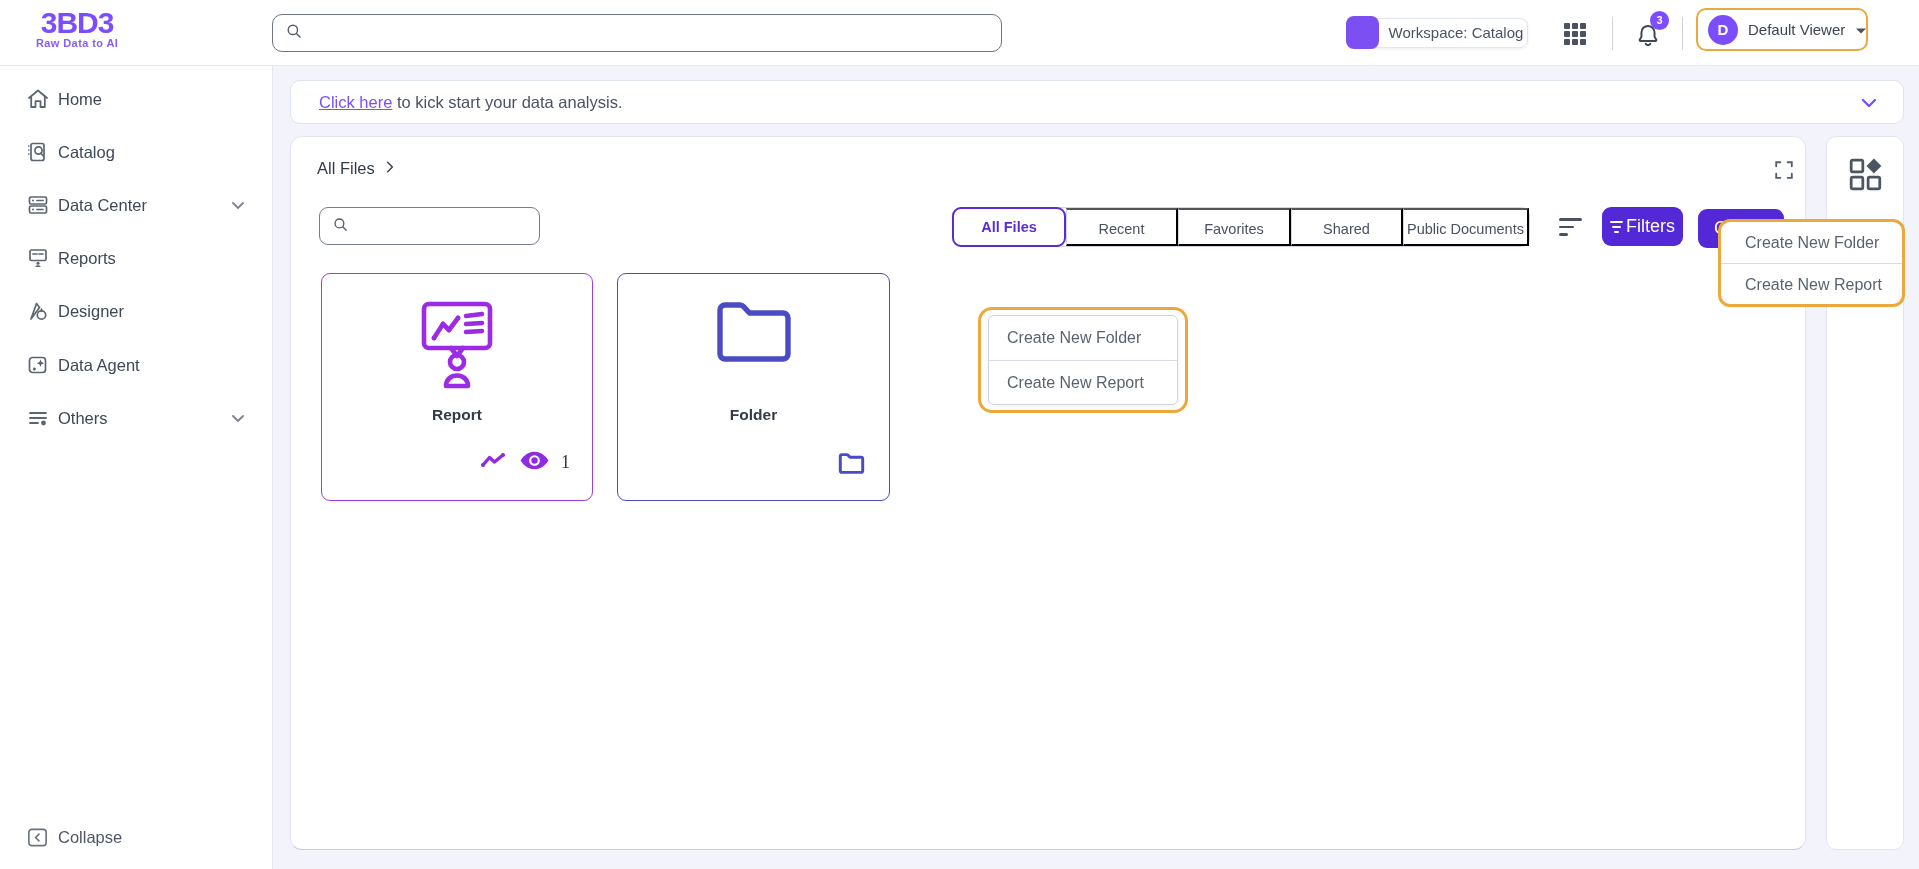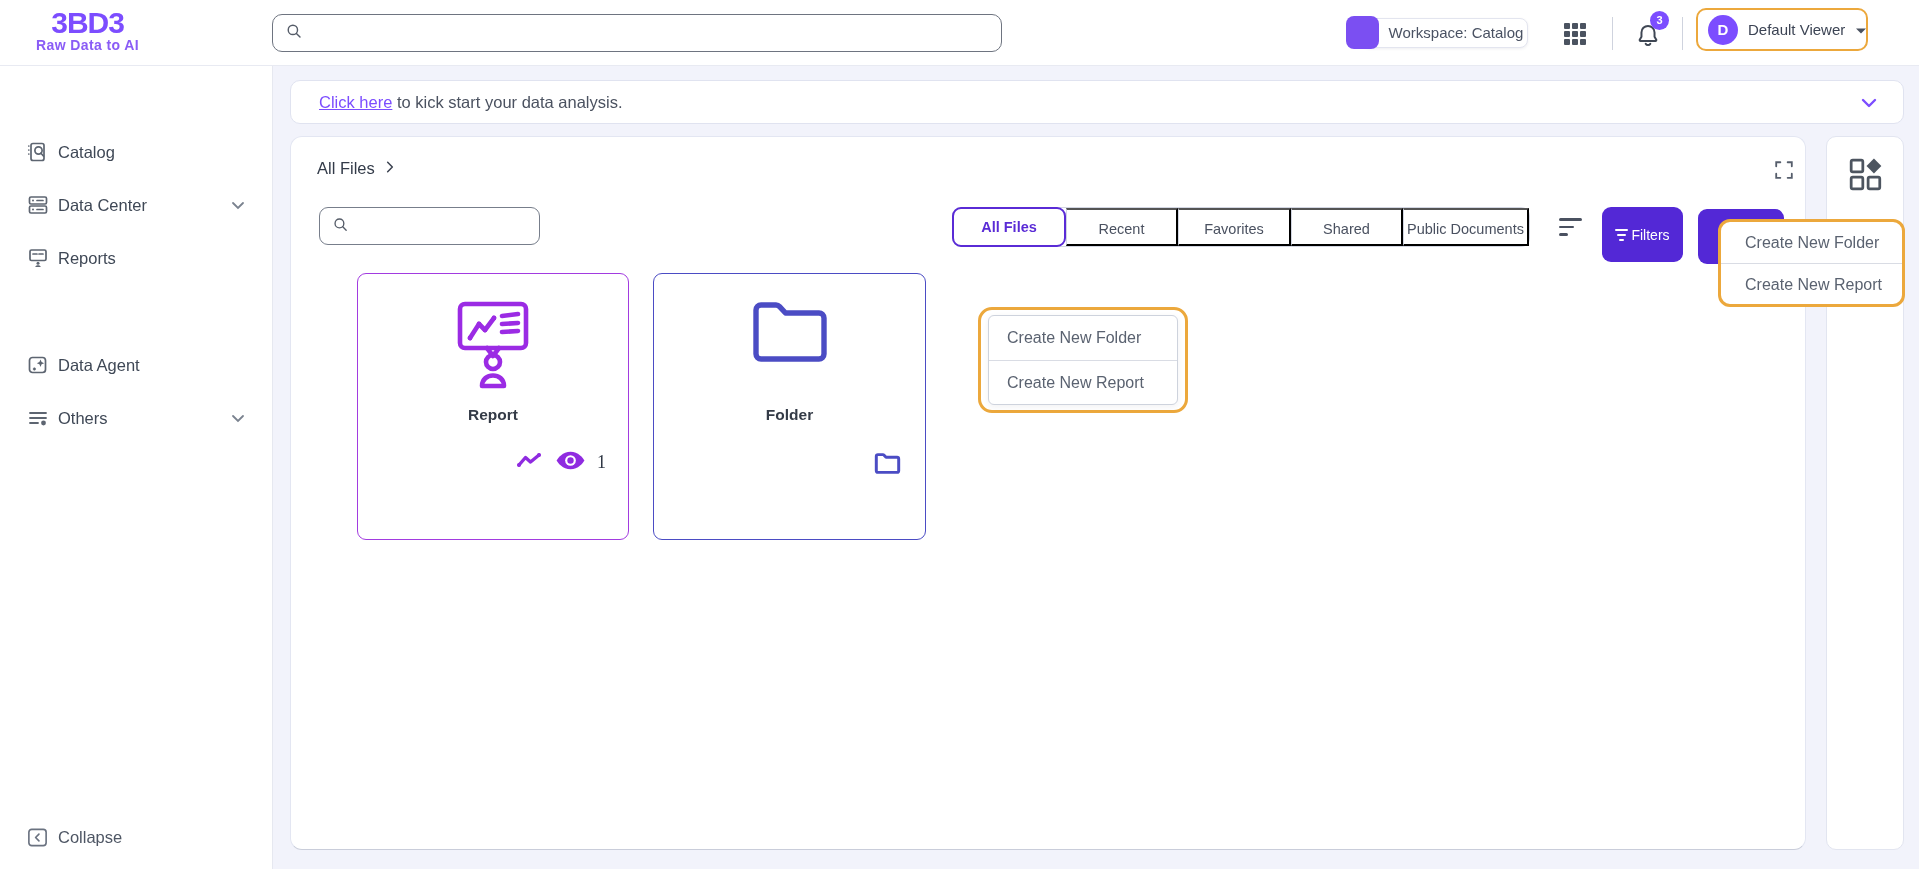--- a/index.html
+++ b/index.html
@@ -3,21 +3,21 @@
 <meta charset="utf-8">
 <style>
   * { margin:0; padding:0; box-sizing:border-box; }
   html,body { width:1919px; height:869px; overflow:hidden; }
   body { background:#F2F3FB; font-family:"Liberation Sans", sans-serif; position:relative; color:#3c4454; }
 
   
   .topbar { position:absolute; left:0; top:0; width:1919px; height:66px; background:#fff; border-bottom:1px solid #e8eaf2; z-index:6; }
   .logo { position:absolute; left:36px; top:7px; text-align:center; cursor:pointer; }
   .logo-text { font-size:30px; font-weight:800; color:#7C4DFF; letter-spacing:-1px; line-height:32px; }
-  .logo-tag { font-size:14px; font-weight:700; color:#8A5CF6; letter-spacing:.4px; margin-top:-2px; }
+  .logo-tag { font-size:11px; font-weight:700; color:#8A5CF6; letter-spacing:.4px; margin-top:-2px; }
   .top-search { position:absolute; left:272px; top:14px; width:730px; height:38px; border:1.5px solid #6e7480; border-radius:10px; background:#fff; display:flex; align-items:center; padding-left:12px; }
   .top-search input { border:none; outline:none; flex:1; height:100%; font-size:15px; background:transparent; margin-left:8px; }
 
   .ws-square { position:absolute; left:1346px; top:16px; width:33px; height:33px; background:#7B4FF2; border-radius:8px; z-index:2; }
   .ws-pill { position:absolute; left:1362px; top:18px; height:30px; width:166px; border:1px solid #e3e5ef; border-radius:8px; background:#fff; box-shadow:0 1px 3px rgba(40,40,80,.08); font-size:15px; color:#4a5263; line-height:28px; text-align:center; padding-left:22px; }
   .grid-btn { position:absolute; left:1562px; top:21px; width:26px; height:26px; cursor:pointer; }
   .top-div { position:absolute; top:17px; width:1px; height:33px; background:#cfd3de; }
   .bell-btn { position:absolute; left:1634px; top:21px; width:28px; height:28px; cursor:pointer; }
   .badge { position:absolute; left:1650px; top:11px; min-width:19px; height:19px; border-radius:50%; background:#7C4DFF; color:#fff; font-size:11px; font-weight:700; text-align:center; line-height:19px; z-index:2; }
   .user-pill { position:absolute; left:1696px; top:8px; width:172px; height:43px; border:2.5px solid #ECA83C; border-radius:10px; background:#fff; display:flex; align-items:center; gap:10px; padding:0 10px; cursor:pointer; }
@@ -44,28 +44,28 @@
   .inner-search { position:absolute; left:28px; top:70px; width:221px; height:38px; border:1.4px solid #777e8b; border-radius:9px; display:flex; align-items:center; padding-left:12px; background:#fff; }
   .inner-search input { border:none; outline:none; flex:1; height:100%; font-size:14px; background:transparent; margin-left:8px; }
 
   .tabs { position:absolute; left:661px; top:70px; height:40px; display:flex; background:#fff; border:1px solid #d2d6e2; border-radius:9px; }
   .tab { height:38px; line-height:38px; text-align:center; font-size:14.5px; color:#4a5160; border-left:1px solid #d2d6e2; cursor:pointer; background:#fff; }
   .tab:first-child { border-left:none; }
   .tab.active { height:40px; line-height:36px; margin:-1px 0 -1px -1px; border:2px solid #5A2BD6; border-radius:9px; color:#5A2BD6; font-weight:700; position:relative; z-index:2; }
 
   .sort-btn { position:absolute; left:1268px; top:81px; width:24px; height:18px; cursor:pointer; display:flex; flex-direction:column; gap:5px; }
   .sort-btn i { display:block; height:2.6px; background:#4a5160; border-radius:2px; }
-  .btn-purple { position:absolute; height:55px; background:#5328D6; color:#fff; border:none; border-radius:9px; font-size:14px; font-family:"Liberation Sans",sans-serif; cursor:pointer; display:flex; align-items:center; justify-content:center; gap:3px; }
+  .btn-purple { position:absolute; height:39px; background:#5328D6; color:#fff; border:none; border-radius:9px; font-size:18px; font-family:"Liberation Sans",sans-serif; cursor:pointer; display:flex; align-items:center; justify-content:center; gap:3px; }
   .filters-btn { left:1311px; top:70px; width:81px; }
   .create-btn { left:1407px; top:72px; width:86px; }
   .f-glyph { display:flex; flex-direction:column; gap:3px; align-items:center; }
   .f-glyph i { display:block; height:2px; background:#fff; border-radius:2px; }
 
   
-  .file-card { position:absolute; top:136px; width:272px; height:267px; border-radius:9px; background:#fff; cursor:pointer;margin-left:36px; }
+  .file-card { position:absolute; top:136px; width:272px; height:228px; border-radius:9px; background:#fff; cursor:pointer; }
   .report-card { left:30px; border:1.6px solid #A23BE0; }
   .folder-card { left:326px; width:273px; border:1.6px solid #4B4CC4; }
   .card-icon { position:absolute; left:0; right:0; top:24px; display:flex; justify-content:center; }
   .card-label { position:absolute; left:0; right:0; top:132px; text-align:center; font-size:15.5px; font-weight:700; color:#343b47; }
   .card-stats { position:absolute; right:22px; top:176px; display:flex; align-items:center; gap:11px; }
   .views-count { font-family:"Liberation Serif", serif; font-size:18px; color:#2f3744; }
   .mini-folder { position:absolute; right:24px; top:178px; }
 
   
   .right-panel { position:absolute; left:1826px; top:136px; width:78px; height:714px; background:#fff; border:1px solid #e2e5f0; border-radius:10px; z-index:1; }
@@ -135,20 +135,29 @@
     <span style="margin-left:auto;">
       <svg width="12" height="8" viewBox="0 0 12 8" fill="#4a5260">
           <path d="M1 1.5 L6 6.5 L11 1.5 z"></path>
         </svg>
     </span>
   </div>
 </div>
 
 <div class="sidebar">
 
+  <div class="side-item" style="top:12px;">
+    <span class="s-icon">
+      <svg width="24" height="24" viewBox="0 0 24 24" fill="none" stroke="#5d6571" stroke-width="1.8" stroke-linecap="round" stroke-linejoin="round">
+          <path d="M3 11 L12 3.5 L21 11"></path>
+          <path d="M5.2 9.6 V20 H9.5 V14.2 H14.5 V20 H18.8 V9.6"></path>
+        </svg>
+    </span>
+    <span class="s-label">Home</span>
+  </div>
 
   <div class="side-item" style="top:65px;">
     <span class="s-icon">
       <svg width="24" height="24" viewBox="0 0 24 24" fill="none" stroke="#5d6571" stroke-width="1.7" stroke-linecap="round">
           <rect x="5" y="3.5" width="13" height="17" rx="2"></rect>
           <line x1="2.8" y1="6" x2="2.8" y2="6.01"></line>
           <line x1="2.8" y1="10" x2="2.8" y2="10.01"></line>
           <line x1="2.8" y1="14" x2="2.8" y2="14.01"></line>
           <circle cx="12.5" cy="10.5" r="3.6"></circle>
           <line x1="15" y1="13.2" x2="17.4" y2="16"></line>
@@ -182,20 +191,30 @@
         </svg>
     </span>
     <span class="s-label">Data Center</span>
     <span class="s-chev">
       <svg width="16" height="16" viewBox="0 0 16 16" fill="none" stroke="#7a828f" stroke-width="1.8" stroke-linecap="round">
           <polyline points="3,6 8,11 13,6"></polyline>
         </svg>
     </span>
   </div>
 
+  <div class="side-item" style="top:224px;">
+    <span class="s-icon">
+      <svg width="24" height="24" viewBox="0 0 24 24" fill="none" stroke="#5d6571" stroke-width="1.7" stroke-linecap="round" stroke-linejoin="round">
+          <path d="M5 20 L10.5 4.5 L13.5 8.5 z"></path>
+          <circle cx="15.5" cy="16" r="4.2"></circle>
+          <path d="M15.5 11.8 v-1.6"></path>
+        </svg>
+    </span>
+    <span class="s-label">Designer</span>
+  </div>
 
   <div class="side-item" style="top:278px;">
     <span class="s-icon">
       <svg width="24" height="24" viewBox="0 0 24 24" fill="none" stroke="#5d6571" stroke-width="1.7" stroke-linejoin="round">
           <rect x="3.5" y="4.5" width="16" height="15" rx="3"></rect>
           <path d="M14.5 6.5 l1.1 2.6 2.6 1.1 -2.6 1.1 -1.1 2.6 -1.1-2.6 -2.6-1.1 2.6-1.1 z" fill="#5d6571" stroke="none"></path>
           <line x1="8.4" y1="14.5" x2="8.4" y2="17.5" stroke-width="1.5"></line>
           <line x1="6.9" y1="16" x2="9.9" y2="16" stroke-width="1.5"></line>
         </svg>
     </span>

